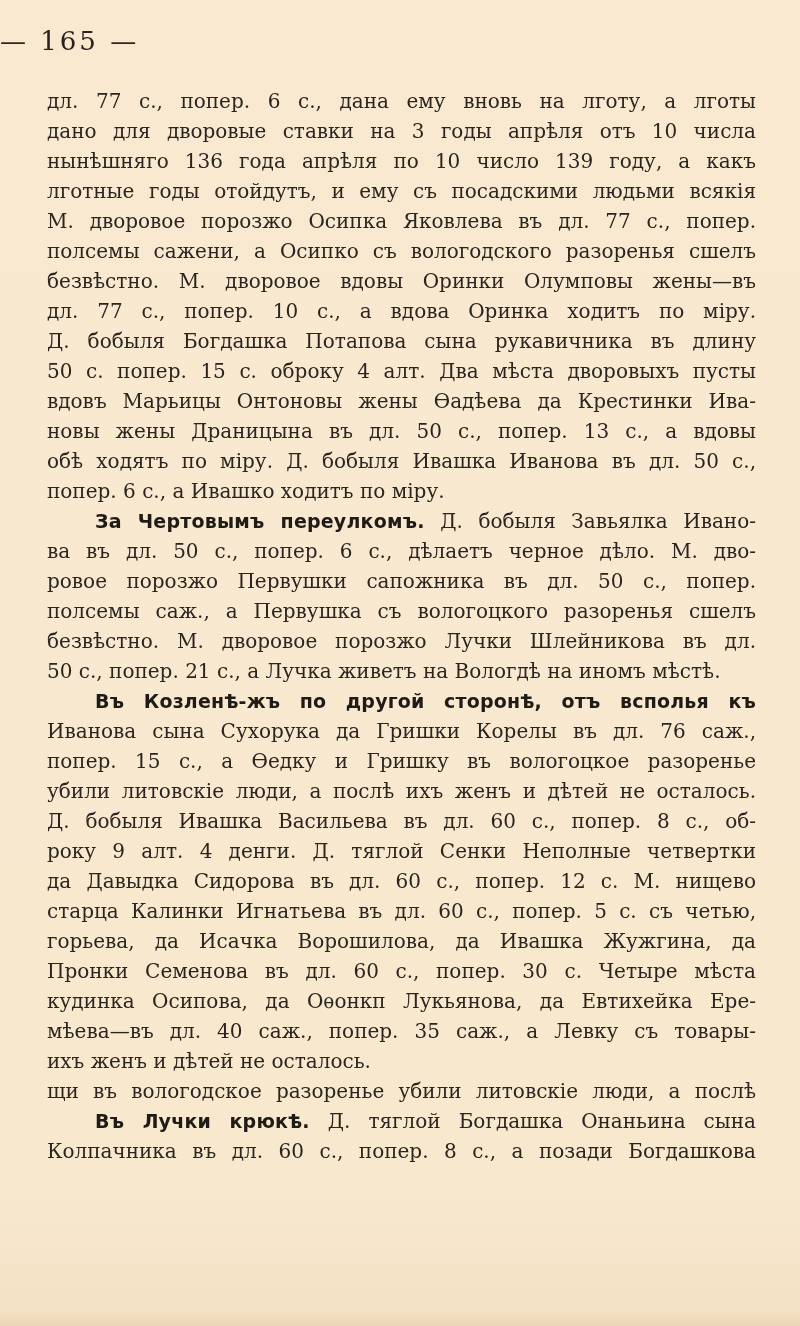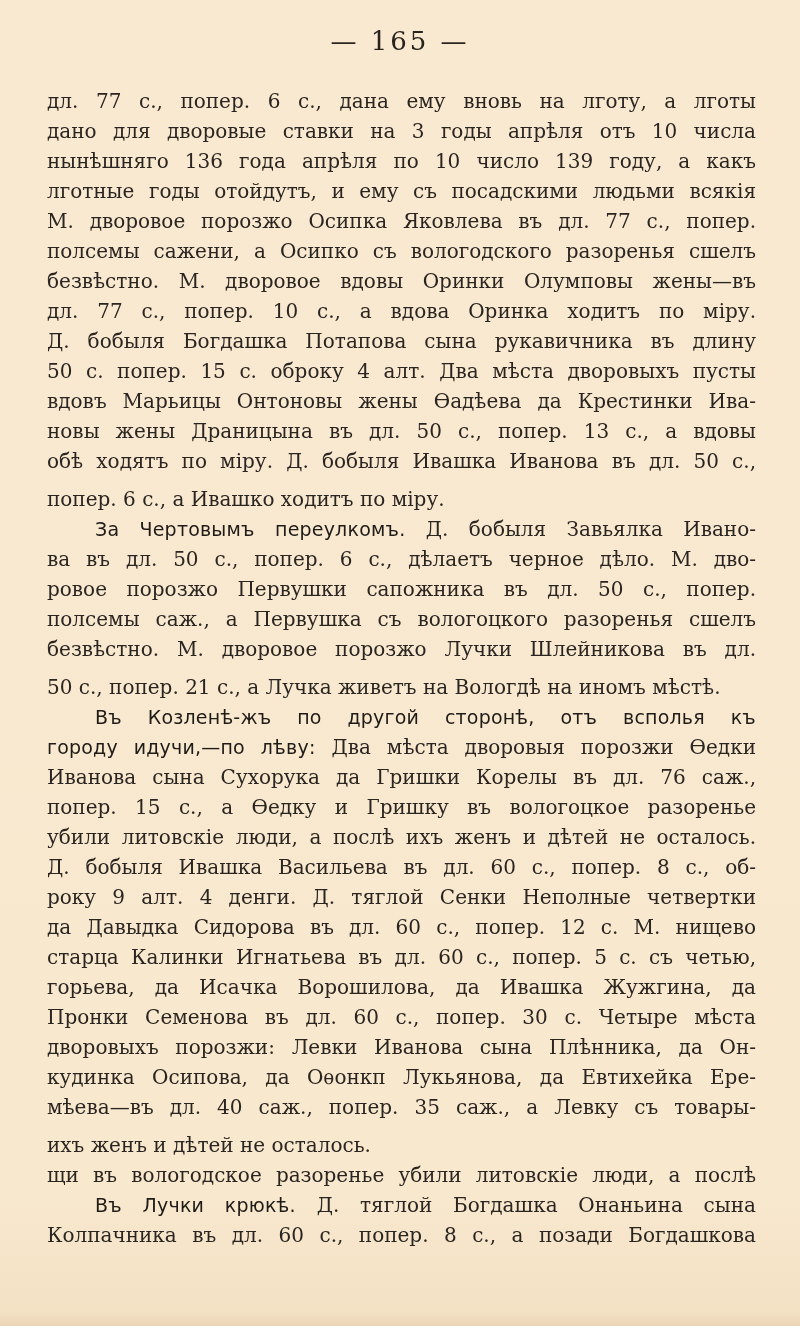--- a/index.html
+++ b/index.html
@@ -18,21 +18,20 @@
     position: relative;
     width: 800px;
     height: 1326px;
     background: linear-gradient(180deg, #f9e9d1 0%, #f8e8ce 90%, #f3e1c4 99%, #eaD6b6 100%);
   }
   .page-number {
     position: absolute;
     top: 26px;
     left: 0;
     width: 100%;
-    text-align: center;
     font-size: 26px;
     letter-spacing: 3px;
     color: #28231e;
   }
   .text-block {
     position: absolute;
     top: 86px;
     left: 47px;
     width: 709px;
     font-size: 20px;
@@ -40,28 +39,27 @@
   }
   .paragraph { margin: 0; }
   .line {
     height: 30px;
     overflow: hidden;
     text-align: justify;
     text-align-last: justify;
   }
   .line.lastline {
     text-align-last: left;
-    margin-top: 8px;
   }
   .line.indent {
     padding-left: 48px;
   }
   .bold {
     font-family: "DejaVu Sans", sans-serif;
-    font-weight: 400;
+    font-weight: 700;
     font-size: 19px;
     letter-spacing: 0.2px;
     color: #1f1b17;
     margin-top: 24px;
   }
 </style>
 </head>
 <body>
 
 <div class="page">
@@ -86,31 +84,29 @@
       <div class="paragraph">
         <div class="line indent"><span class="bold">За Чертовымъ переулкомъ.</span><span> Д. бобыля Завьялка Ивано-</span></div>
         <div class="line"><span>ва въ дл. 50 с., попер. 6 с., дѣлаетъ черное дѣло. М. дво-</span></div>
         <div class="line"><span>ровое порозжо Первушки сапожника въ дл. 50 с., попер.</span></div>
         <div class="line"><span>полсемы саж., а Первушка съ вологоцкого разоренья сшелъ</span></div>
         <div class="line"><span>безвѣстно. М. дворовое порозжо Лучки Шлейникова въ дл.</span></div>
         <div class="line lastline"><span>50 с., попер. 21 с., а Лучка живетъ на Вологдѣ на иномъ мѣстѣ.</span></div>
       </div>
       <div class="paragraph">
         <div class="line indent"><span class="bold">Въ Козленѣ-жъ по другой сторонѣ, отъ всполья къ</span></div>
-        <div class="line"><span class="bold">городу идучи,—по лѣву:</span><span> Два мѣста дворовыя порозжи Ѳедки</span></div>
         <div class="line"><span>Иванова сына Сухорука да Гришки Корелы въ дл. 76 саж.,</span></div>
         <div class="line"><span>попер. 15 с., а Ѳедку и Гришку въ вологоцкое разоренье</span></div>
         <div class="line"><span>убили литовскіе люди, а послѣ ихъ женъ и дѣтей не осталось.</span></div>
         <div class="line"><span>Д. бобыля Ивашка Васильева въ дл. 60 с., попер. 8 с., об-</span></div>
         <div class="line"><span>року 9 алт. 4 денги. Д. тяглой Сенки Неполные четвертки</span></div>
         <div class="line"><span>да Давыдка Сидорова въ дл. 60 с., попер. 12 с. М. нищево</span></div>
         <div class="line"><span>старца Калинки Игнатьева въ дл. 60 с., попер. 5 с. съ четью,</span></div>
         <div class="line"><span>горьева, да Исачка Ворошилова, да Ивашка Жужгина, да</span></div>
         <div class="line"><span>Пронки Семенова въ дл. 60 с., попер. 30 с. Четыре мѣста</span></div>
-        <div class="line"><span>дворовыхъ порозжи: Левки Иванова сына Плѣнника, да Он-</span></div>
         <div class="line"><span>кудинка Осипова, да Оѳонкп Лукьянова, да Евтихейка Ере-</span></div>
         <div class="line"><span>мѣева—въ дл. 40 саж., попер. 35 саж., а Левку съ товары-</span></div>
         <div class="line lastline"><span>ихъ женъ и дѣтей не осталось.</span></div>
         <div class="line"><span>щи въ вологодское разоренье убили литовскіе люди, а послѣ</span></div>
       </div>
       <div class="paragraph">
         <div class="line indent"><span class="bold">Въ Лучки крюкѣ.</span><span> Д. тяглой Богдашка Онаньина сына</span></div>
         <div class="line"><span>Колпачника въ дл. 60 с., попер. 8 с., а позади Богдашкова</span></div>
       </div>
     </div>

